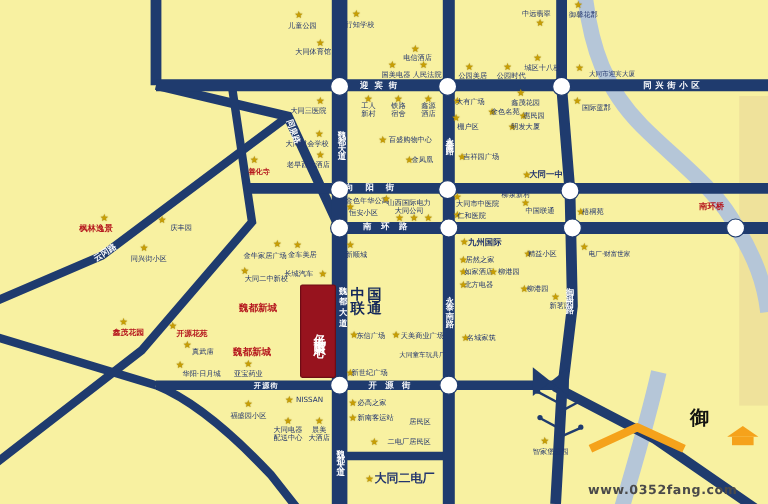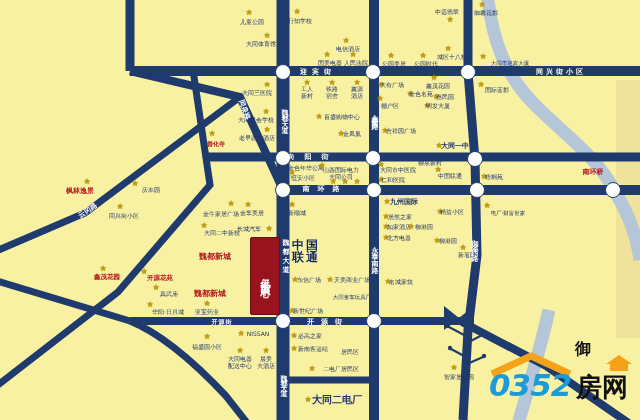--- a/index.html
+++ b/index.html
@@ -274,17 +274,16 @@
   <div id="mall">中国联通</div>
 
   <div id="riverchar">御</div>
 
   <div id="logo">
     <svg width="154" height="64" viewBox="0 0 154 64">
       <path d="M6,22 L45,4 L84,22" fill="none" stroke="#F5A21B" stroke-width="7" stroke-linejoin="round"></path>
       <polygon points="120,12 133,3 146,12" fill="#F5A21B"></polygon>
       <rect x="124" y="12" width="18" height="7" fill="#F5A21B"></rect>
     </svg>
-    <span class="num">0352</span>
-    <span class="word">房网</span>
+    <span class="url">www.0352fang.com</span>
   </div>
 
 </div>
 
 </body></html>

